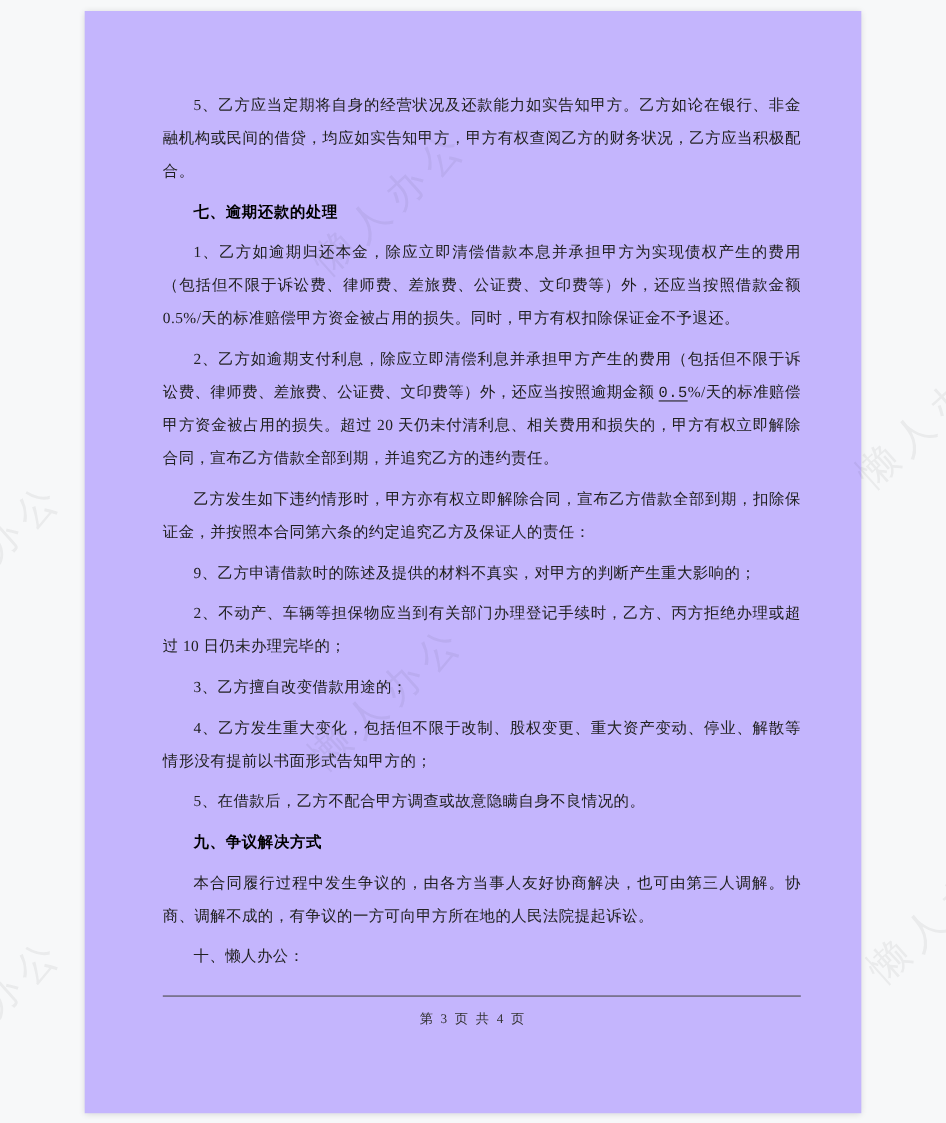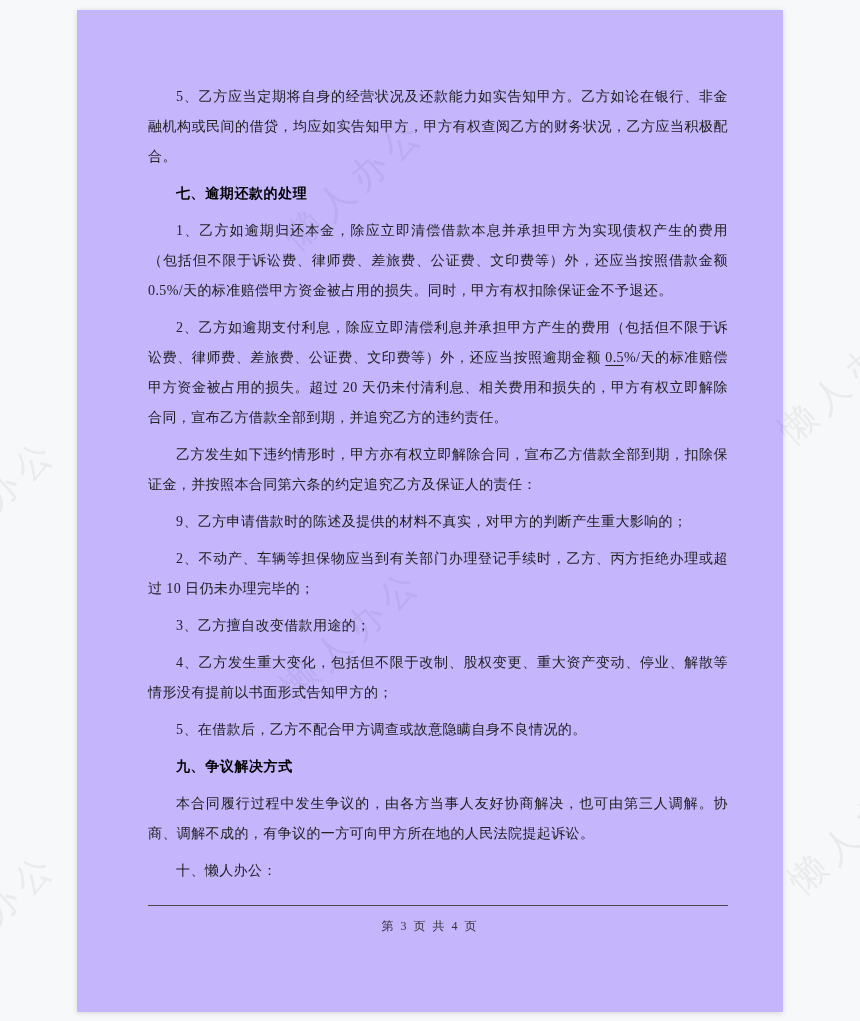--- a/index.html
+++ b/index.html
@@ -34,21 +34,21 @@
   .hd {
     margin: 7px 0 0 0;
     font-size: 14px;
     line-height: 30px;
     text-indent: 2em;
     font-weight: bold;
     color: #000;
     font-family: Liberation Serif, serif;
     letter-spacing: 0.6px;
   }
-  .u { text-decoration: underline; text-underline-offset: 3px; }
+  .u { text-decoration: underline; text-underline-offset: 3px; font-family: Liberation Mono, monospace; }
   .footer-rule {
     position: absolute;
     left: 71px; right: 55px; top: 895px;
     border-top: 1px solid #4a4a4a;
     height: 0;
   }
   .footer-text {
     position: absolute;
     left: 0; top: 908px; width: 100%;
     text-align: center;

